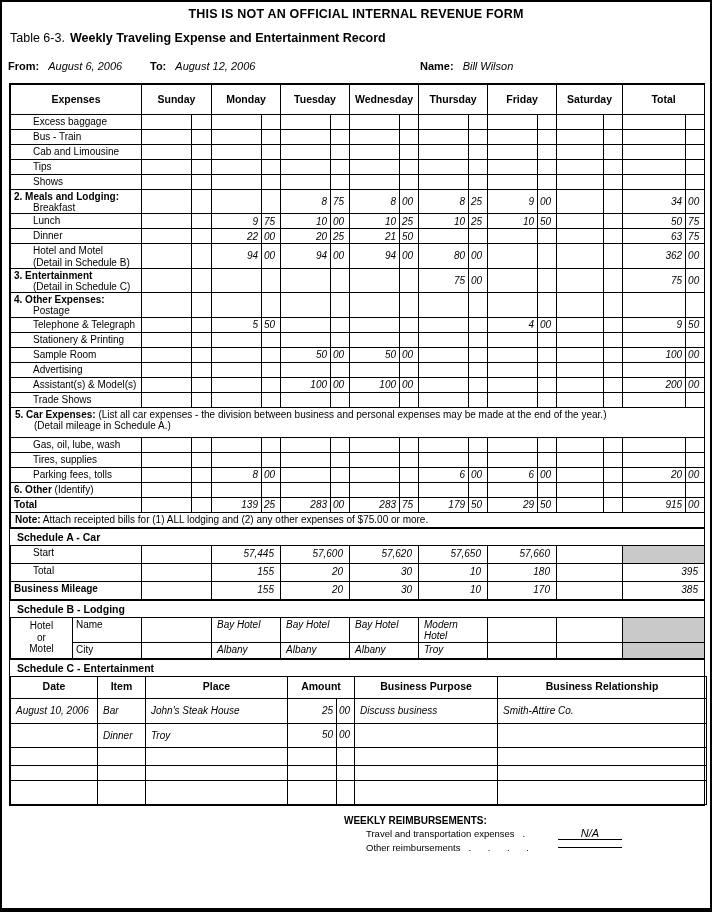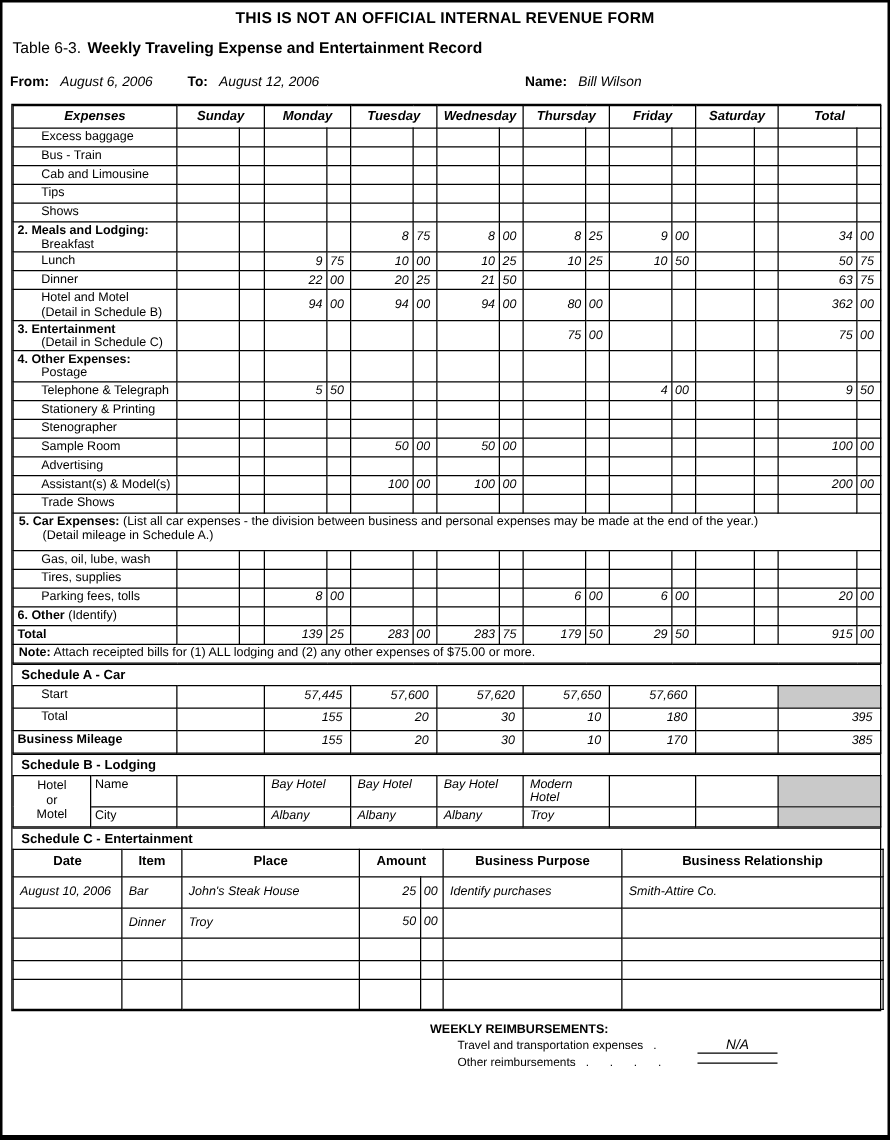--- a/index.html
+++ b/index.html
@@ -17,21 +17,21 @@
   .meta .g b{font-weight:bold;}
   .meta .g i{margin-left:9px;font-style:italic;}
   .g-from{left:6px}.g-to{left:148px}.g-name{left:418px}
 
   .form{width:696px;margin:10px 0 0 7px;border:1px solid #000;box-sizing:border-box;}
   table{border-collapse:collapse;table-layout:fixed;width:100%;}
   td,th{border:1px solid #000;font-size:10px;padding:0;overflow:hidden;line-height:1.12;}
   th{font-weight:bold;font-size:10.5px;text-align:center;vertical-align:middle;}
 
   
-  .xt thead tr{height:18px;font-style:italic;}
+  .xt thead tr{height:30px;}
   .xt tbody tr{height:15px;}
   .xt tbody tr.r2{height:24px;}
   .xt tbody tr.rcar{height:30px;}
   .lbl{padding:1px 2px 0 3px;vertical-align:top;}
   .lab{white-space:nowrap;}
   .lab b{font-weight:bold;}
   .ind{padding-left:19px;}
   .fw{padding:1px 4px 0 4px;vertical-align:top;white-space:normal;}
   .d{text-align:right;padding-right:3px;font-style:italic;vertical-align:middle;white-space:nowrap;}
   .c{text-align:left;padding-left:2px;font-style:italic;vertical-align:middle;white-space:nowrap;}
@@ -393,41 +393,20 @@
             <td class="c"></td>
             <td class="d"></td>
             <td class="c"></td>
             <td class="d"></td>
             <td class="c"></td>
             <td class="d"></td>
             <td class="c"></td>
           </tr>
           <tr class="r1">
             <td class="lbl">
-              <div class="lab ind"><span>Stenographer</span></div>
-            </td>
-            <td class="d"></td>
-            <td class="c"></td>
-            <td class="d"></td>
-            <td class="c"></td>
-            <td class="d"></td>
-            <td class="c"></td>
-            <td class="d"></td>
-            <td class="c"></td>
-            <td class="d"></td>
-            <td class="c"></td>
-            <td class="d"></td>
-            <td class="c"></td>
-            <td class="d"></td>
-            <td class="c"></td>
-            <td class="d"></td>
-            <td class="c"></td>
-          </tr>
-          <tr class="r1">
-            <td class="lbl">
               <div class="lab ind"><span>Sample Room</span></div>
             </td>
             <td class="d"></td>
             <td class="c"></td>
             <td class="d"></td>
             <td class="c"></td>
             <td class="d">50</td>
             <td class="c">00</td>
             <td class="d">50</td>
             <td class="c">00</td>
@@ -744,21 +723,21 @@
             <th>Business Relationship</th>
           </tr>
         </thead>
       <tbody id="sc-body">
           <tr>
             <td class="it">August 10, 2006</td>
             <td class="it">Bar</td>
             <td class="it">John's Steak House</td>
             <td class="d">25</td>
             <td class="c">00</td>
-            <td class="it">Identify purchases</td>
+            <td class="it">Discuss business</td>
             <td class="it">Smith-Attire Co.</td>
           </tr>
           <tr>
             <td class="it"></td>
             <td class="it">Dinner</td>
             <td class="it">Troy</td>
             <td class="d">50</td>
             <td class="c">00</td>
             <td class="it"></td>
             <td class="it"></td>

